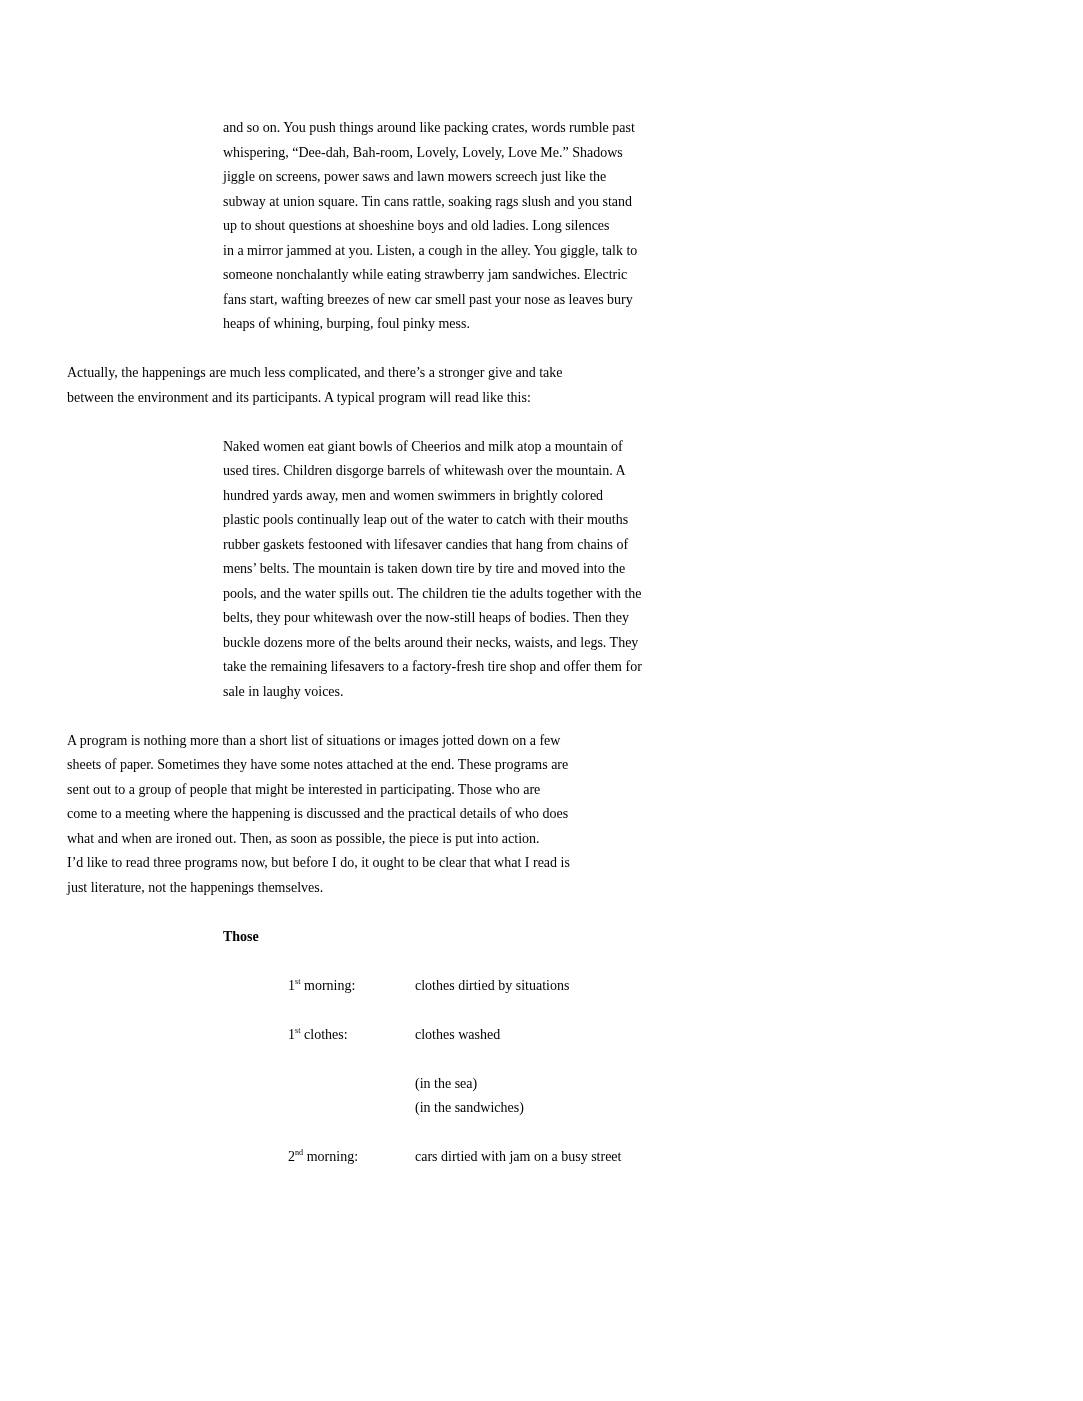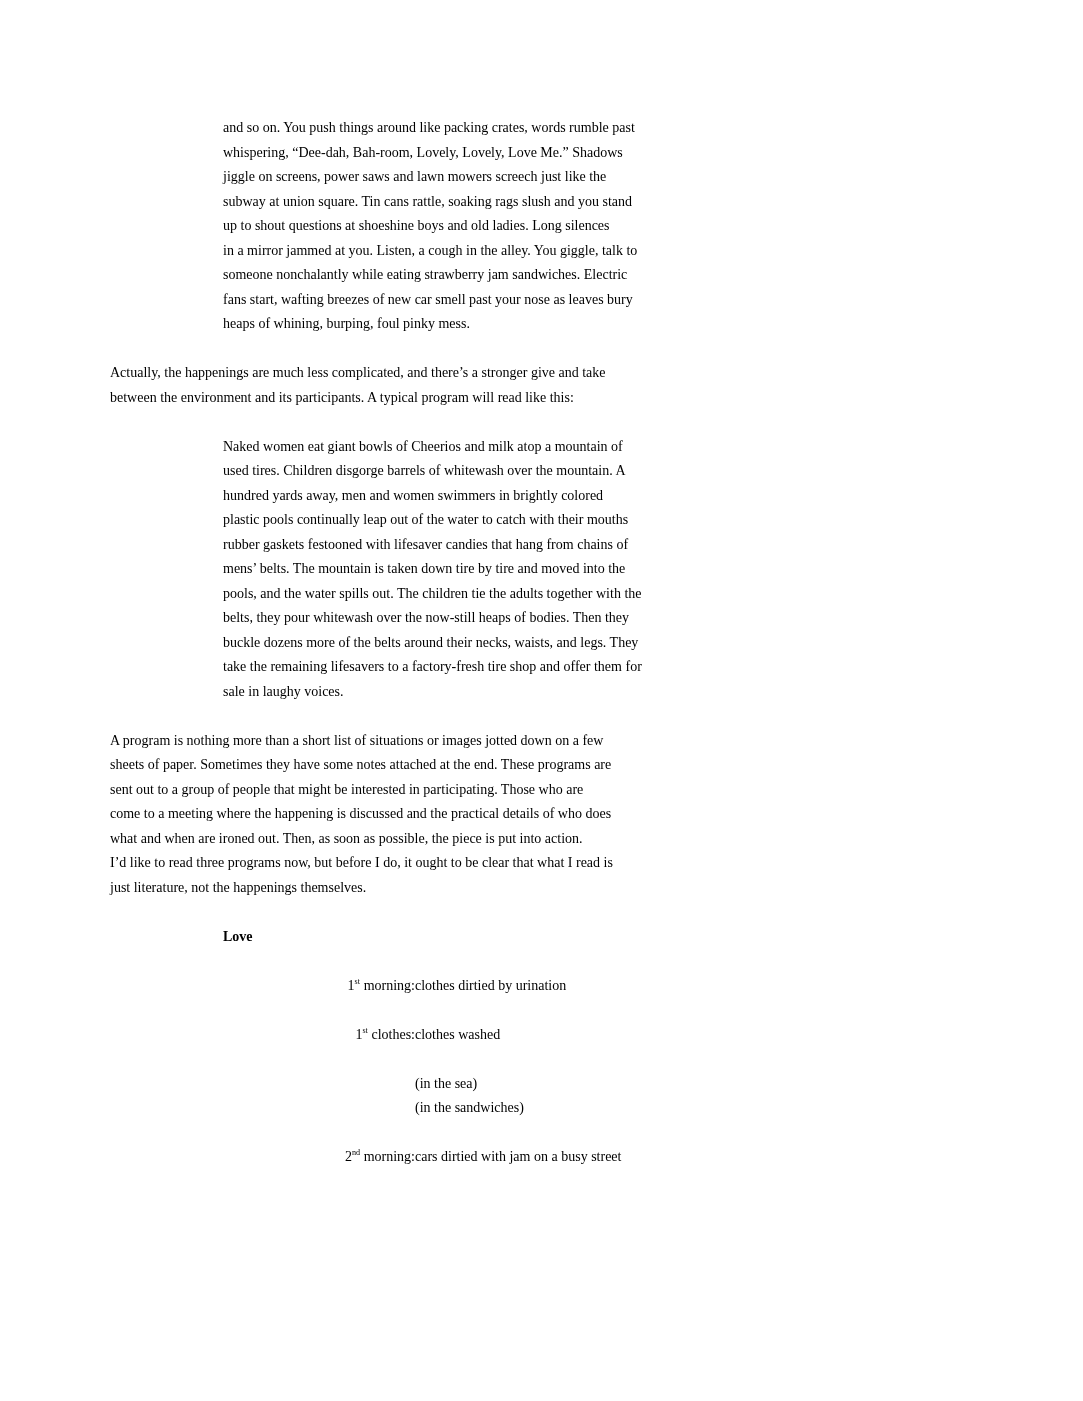--- a/index.html
+++ b/index.html
@@ -12,23 +12,23 @@
     font-family: "Liberation Serif", "DejaVu Serif", serif;
     font-size: 14px;
     line-height: 24.5px;
     padding-top: 116px;
     box-sizing: border-box;
     overflow: hidden;
   }
   .page > div + div { margin-top: 24.5px; }
   .lines { white-space: pre-line; }
   .quote { margin-left: 223px; margin-right: 160px; }
-  .para  { margin-left: 110px; margin-right: 140px; }
+  .para  { margin-left: 67px; margin-right: 140px; }
   .heading { margin-left: 223px; font-weight: bold; }
-  .sched-row { margin-left: 288px; display: flex; align-items: baseline; text-align: right; }
+  .sched-row { margin-left: 288px; display: flex; align-items: baseline; }
   .sched-label { width: 127px; flex: none; }
   .sched-desc { flex: none; }
   .sched-notes { margin-left: 415px; }
   sup { font-size: 0.58em; line-height: 0; }
   em { font-style: italic; }
   .period { margin-left: 0.26em; }
 </style>
 </head>
 <body>
 
@@ -62,25 +62,25 @@
 sale in laughy voices.</div>
 
   <div class="para lines">A program is nothing more than a short list of situations or images jotted down on a few
 sheets of paper. Sometimes they have some notes attached at the end. These programs are
 sent out to a group of people that might be interested in participating. Those who are
 come to a meeting where the happening is discussed and the practical details of who does
 what and when are ironed out. Then, as soon as possible, the piece is put into action.
 I’d like to read three programs now, but before I do, it ought to be clear that what I read is
 just literature, not the happenings themselves.</div>
 
-  <div class="heading">Love</div>
+  <div class="heading">Those</div>
 
   <div class="sched-row">
     <span class="sched-label"><span>1</span><sup>st</sup><span class="period">morning:</span></span>
-    <span class="sched-desc">clothes dirtied by urination</span>
+    <span class="sched-desc">clothes dirtied by situations</span>
   </div>
 
   <div class="sched-row">
     <span class="sched-label"><span>1</span><sup>st</sup><span class="period">clothes:</span></span>
     <span class="sched-desc">clothes washed</span>
   </div>
 
   <div class="sched-notes lines">(in the sea)
 (in the sandwiches)</div>
 

